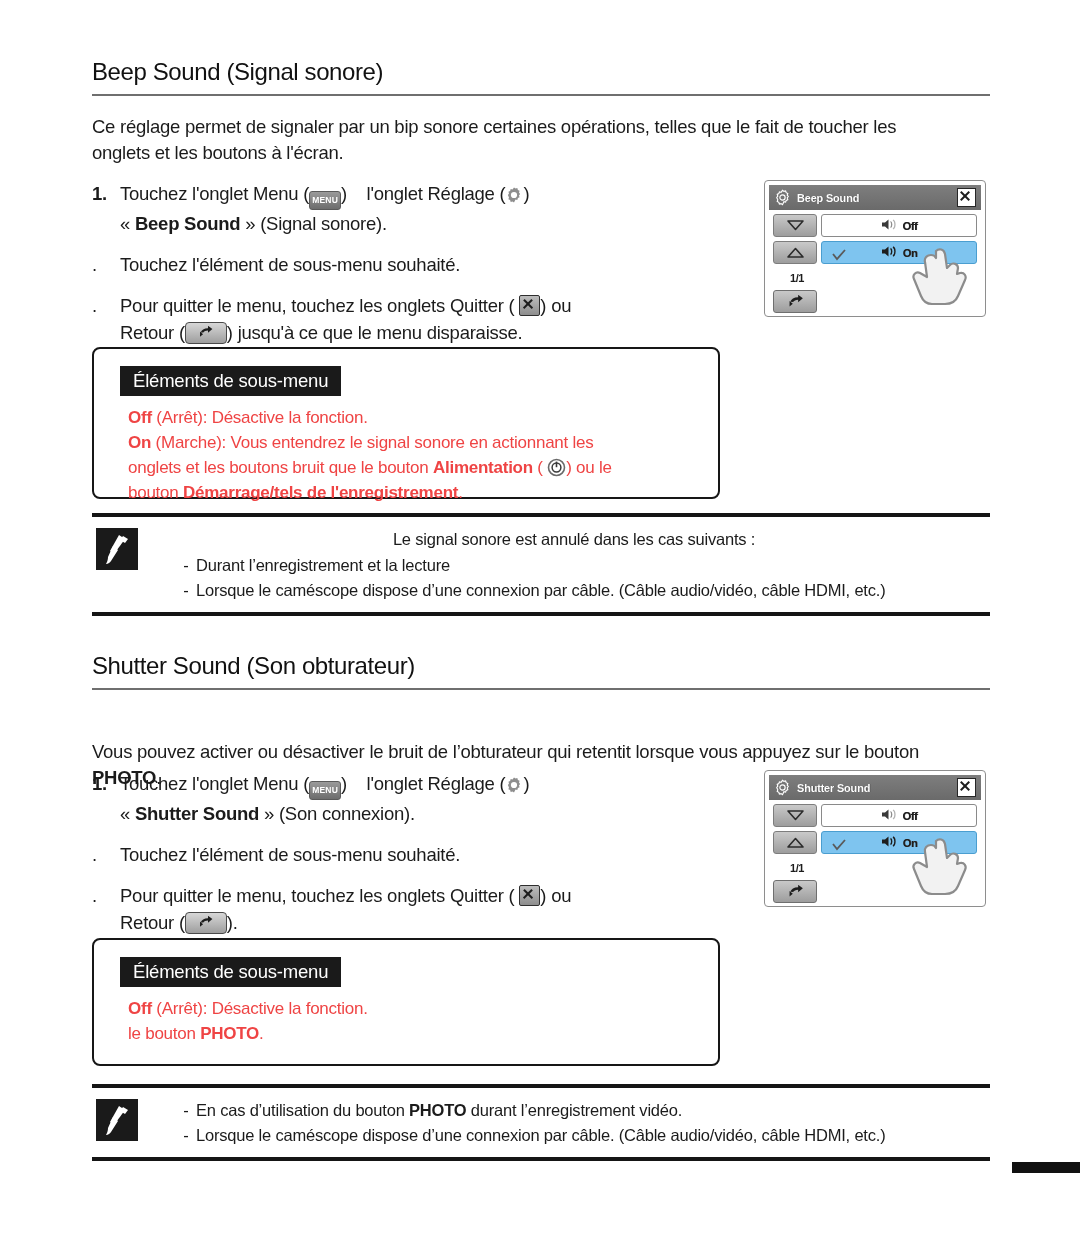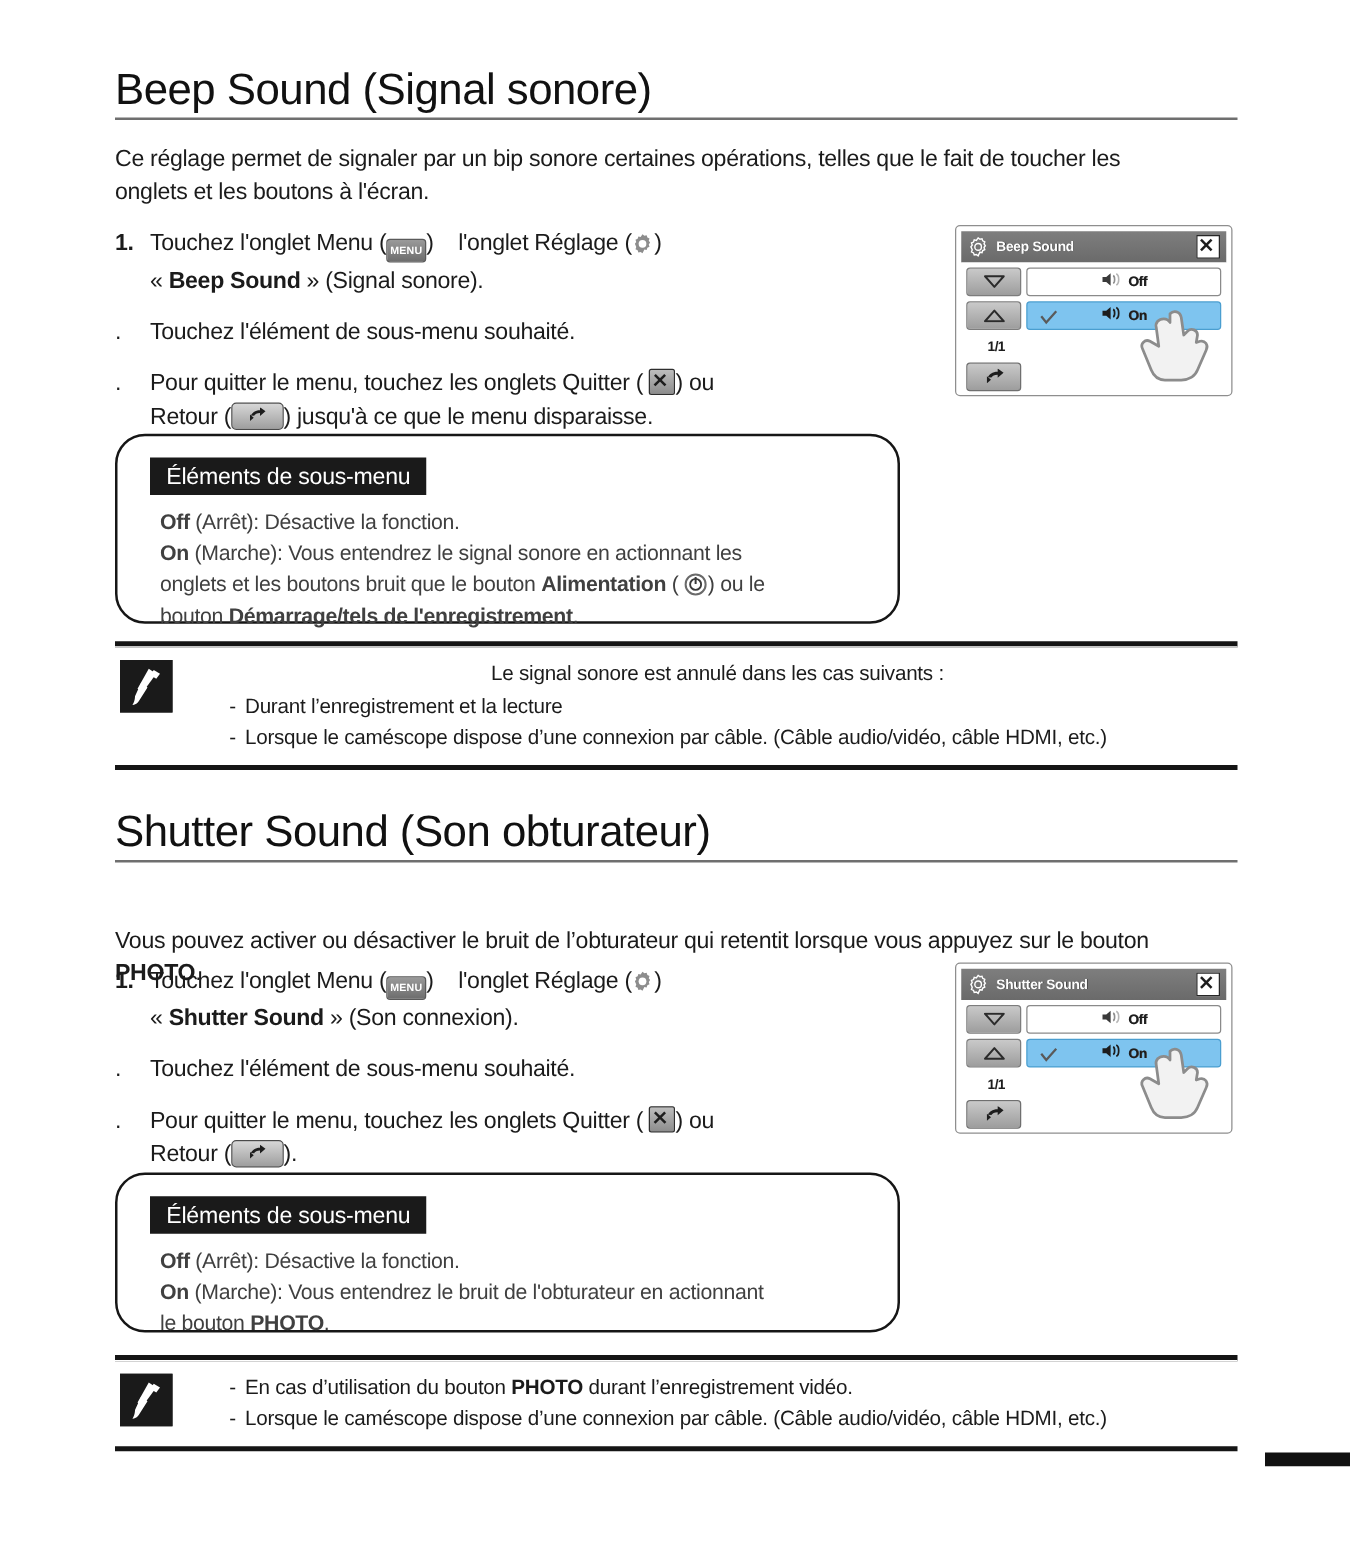--- a/index.html
+++ b/index.html
@@ -23,21 +23,21 @@
     height: 1234px;
   }
 
   
   .section-heading {
     position: absolute;
     left: 92px;
     width: 898px;
   }
   .section-heading .htext {
-    font-size: 35px;
+    font-size: 24px;
     font-weight: 400;
     letter-spacing: -0.4px;
     color: #111;
     line-height: 40px;
     white-space: nowrap;
   }
   .section-heading .hrule {
     margin-top: 2px;
     height: 2px;
     background: #6f6f6f;
@@ -131,40 +131,40 @@
   .ic-power {
     width: 19px; height: 19px;
     vertical-align: -4px;
   }
 
   
   .submenu-box {
     position: absolute;
     left: 92px;
     border: 2.5px solid #161616;
-    border-radius: 24px;
+    border-radius: 8px;
     background: #fff;
     box-sizing: border-box;
   }
   .submenu-title {
     display: inline-block;
     background: #1a1a1a;
     color: #ffffff;
     font-size: 18.5px;
     line-height: 27px;
     padding: 1px 13px 2px 13px;
     margin: 17px 0 0 26px;
     letter-spacing: -0.2px;
   }
   .submenu-body {
     margin: 9px 26px 0 34px;
     font-size: 17px;
     line-height: 25px;
     letter-spacing: -0.25px;
-    color: #404040;
+    color: #ef4444;
   }
   .submenu-body b { font-weight: 700; }
 
   
   .note {
     position: absolute;
     left: 92px;
     width: 898px;
     box-sizing: border-box;
     text-align: center;
@@ -587,21 +587,20 @@
           </svg>
         </span>
       </div>
     </div>
   </div>
 
   <div class="submenu-box" style="top:938px; width:628px; height:128px;">
     <div class="submenu-title">Éléments de sous-menu</div>
     <div class="submenu-body">
       <div><b>Off</b><span> (Arrêt): Désactive la fonction.</span></div>
-      <div><b>On</b><span> (Marche): Vous entendrez le bruit de l'obturateur en actionnant</span></div>
       <div><span>le bouton </span><b>PHOTO</b><span>.</span></div>
     </div>
   </div>
 
   <div class="note" style="top:1084px;">
     <div class="rule-top"></div>
     <div class="inner">
       <div class="note-icon">
         <svg width="28" height="32" viewBox="0 0 28 32">
           <path d="M15 1l6 4-11 15-4-3z" fill="#ffffff"></path>

